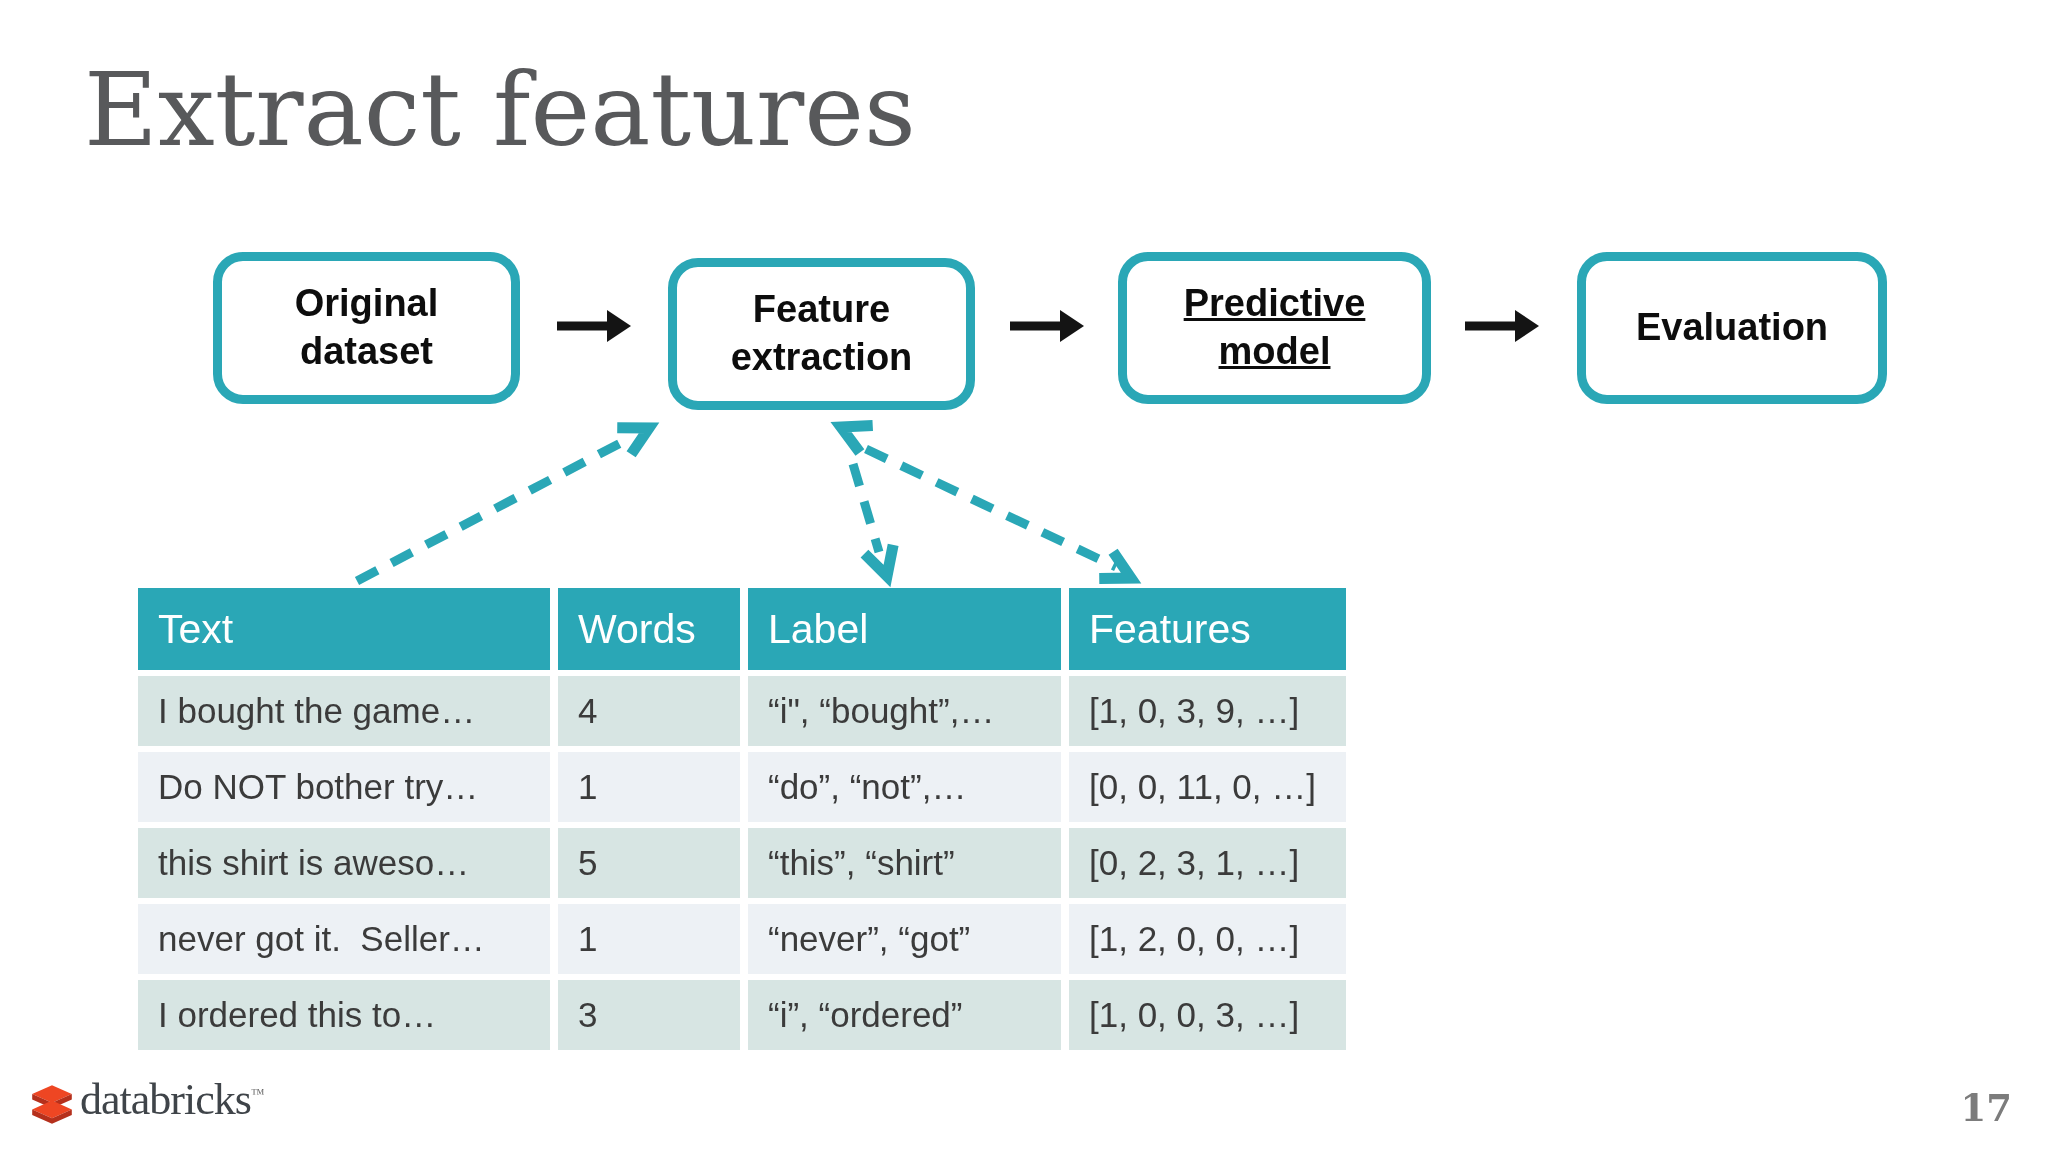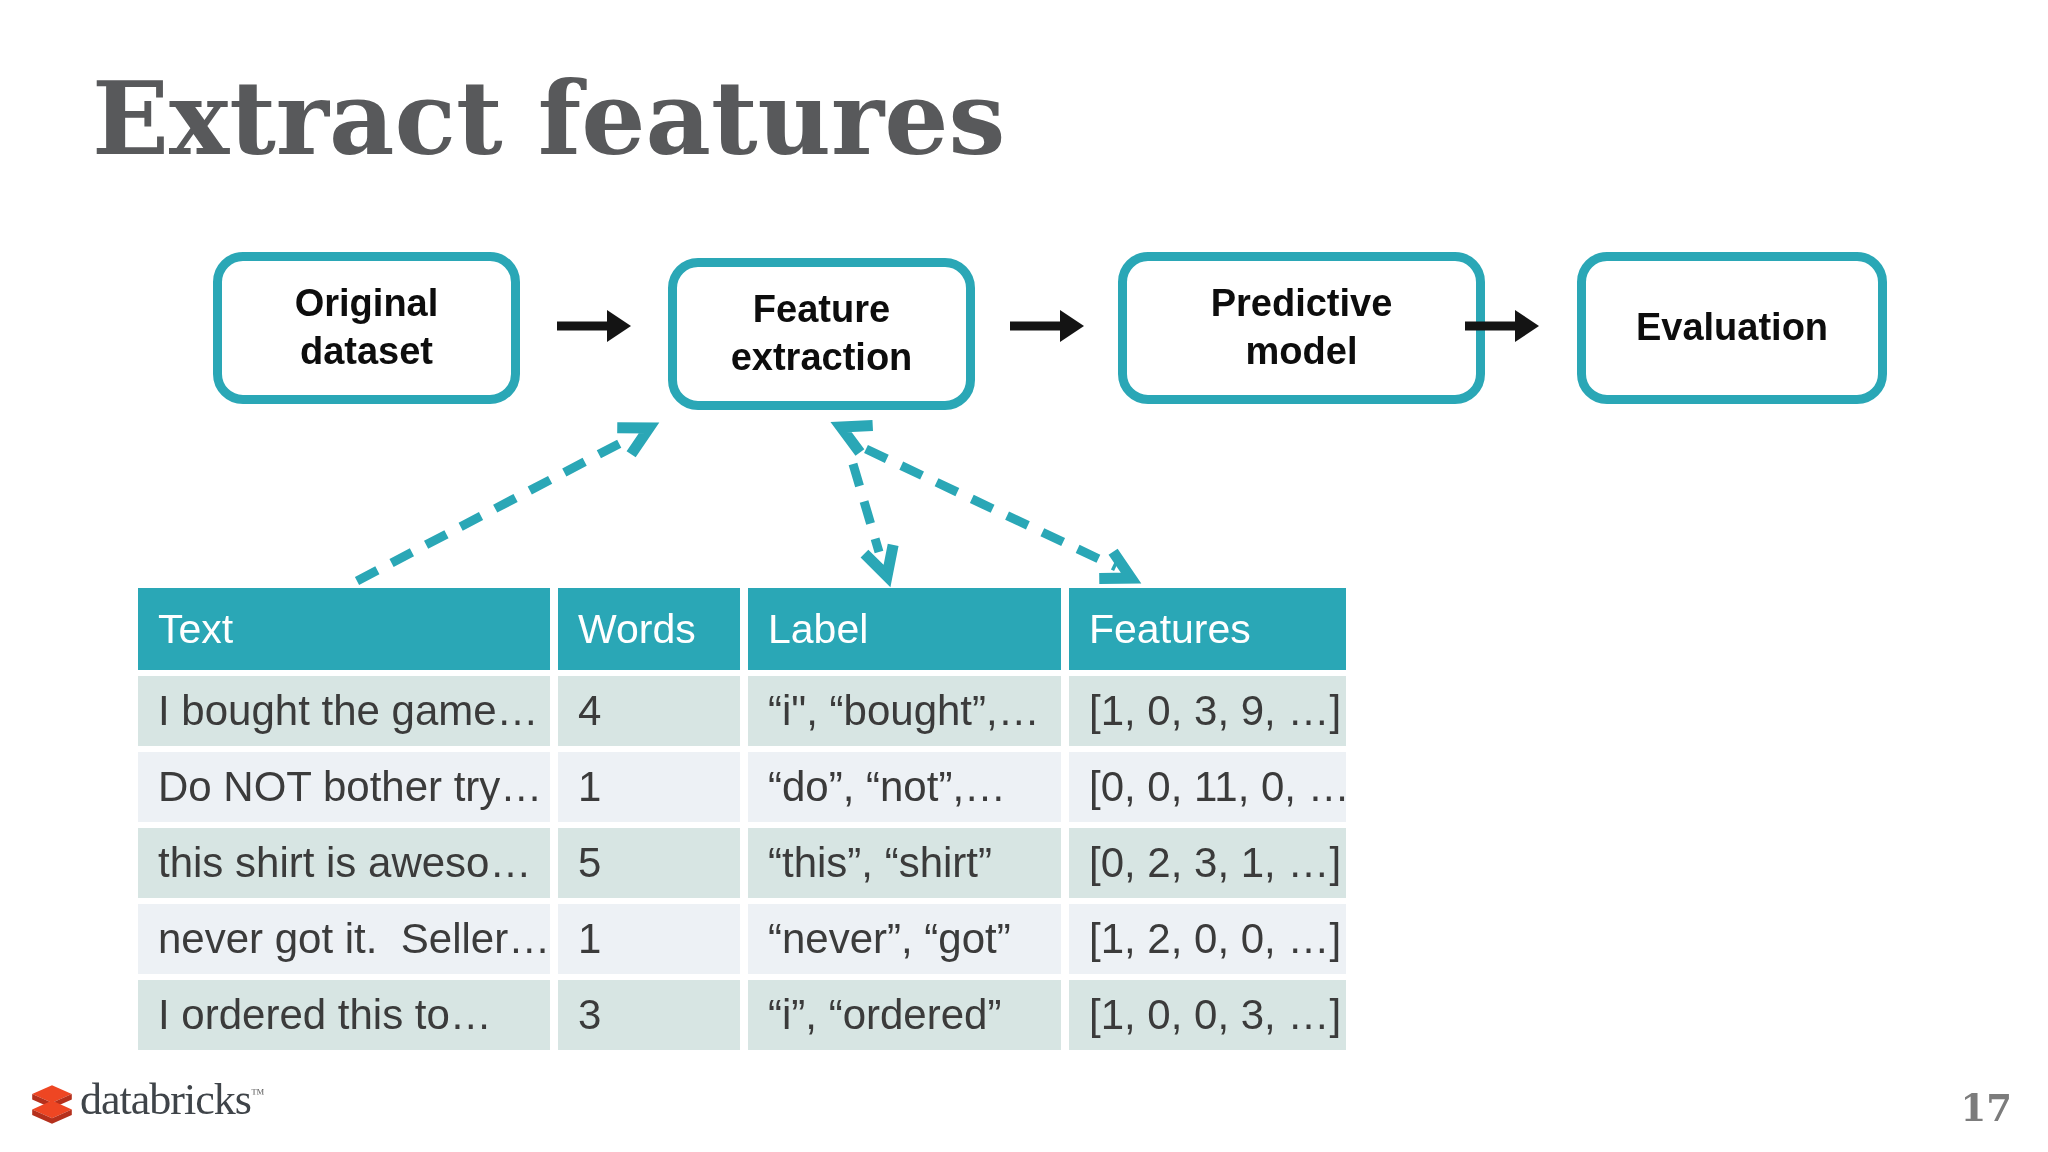--- a/index.html
+++ b/index.html
@@ -7,37 +7,37 @@
     position:relative;
     width:2048px;height:1152px;
     background:#ffffff;
     overflow:hidden;
     font-family:"Liberation Sans",sans-serif;
   }
   
   .title{
     position:absolute;left:80px;top:46px;
     font-family:"DejaVu Serif",serif;
-    font-size:101px;font-weight:700;
+    font-size:101px;font-weight:400;
     color:#58595b;letter-spacing:0px;line-height:1.2;
-    margin:12px;
+    margin:4px;
   }
   
   .fbox{
     position:absolute;top:252px;height:152px;
     border:9px solid #2aa7b6;border-radius:30px;
     background:#ffffff;
     display:flex;align-items:center;justify-content:center;
     text-align:center;
     font-size:38px;font-weight:600;color:#0d0d0d;line-height:1.26;
     padding:0 28px;box-sizing:border-box;
   }
   .fbox.b1{left:213px;width:307px;}
   .fbox.b2{left:668px;width:307px;margin-top:6px;}
-  .fbox.b3{left:1118px;width:367px;}
+  .fbox.b3{left:1118px;width:313px;text-decoration:underline;}
   .fbox.b4{left:1577px;width:310px;}
   .flow-arrow{position:absolute;top:304px;width:76px;height:44px;}
   .fa1{left:555px;}
   .fa2{left:1008px;}
   .fa3{left:1463px;}
   
   .overlay{position:absolute;left:0;top:0;width:2048px;height:1152px;pointer-events:none;}
   
   .dtable{
     position:absolute;left:138px;top:588px;
@@ -47,21 +47,21 @@
     grid-template-rows:82px 70px 70px 70px 70px 70px;
     column-gap:8px;row-gap:6px;border-radius:15px;
   }
   .th{
     background:#2aa7b6;color:#ffffff;
     font-size:41px;font-weight:400;
     display:flex;align-items:center;
     padding-left:20px;
   }
   .td{
-    font-size:42px;font-weight:300;color:#3b3b3b;
+    font-size:35px;font-weight:300;color:#3b3b3b;
     display:flex;align-items:center;
     padding-left:20px;
     white-space:pre;
     overflow:hidden;
   }
   .td.odd{background:#d7e5e3;}
   .td.even{background:#edf1f5;}
   
   .logo-icon{position:absolute;left:30px;top:1084px;}
   .logo-word{

